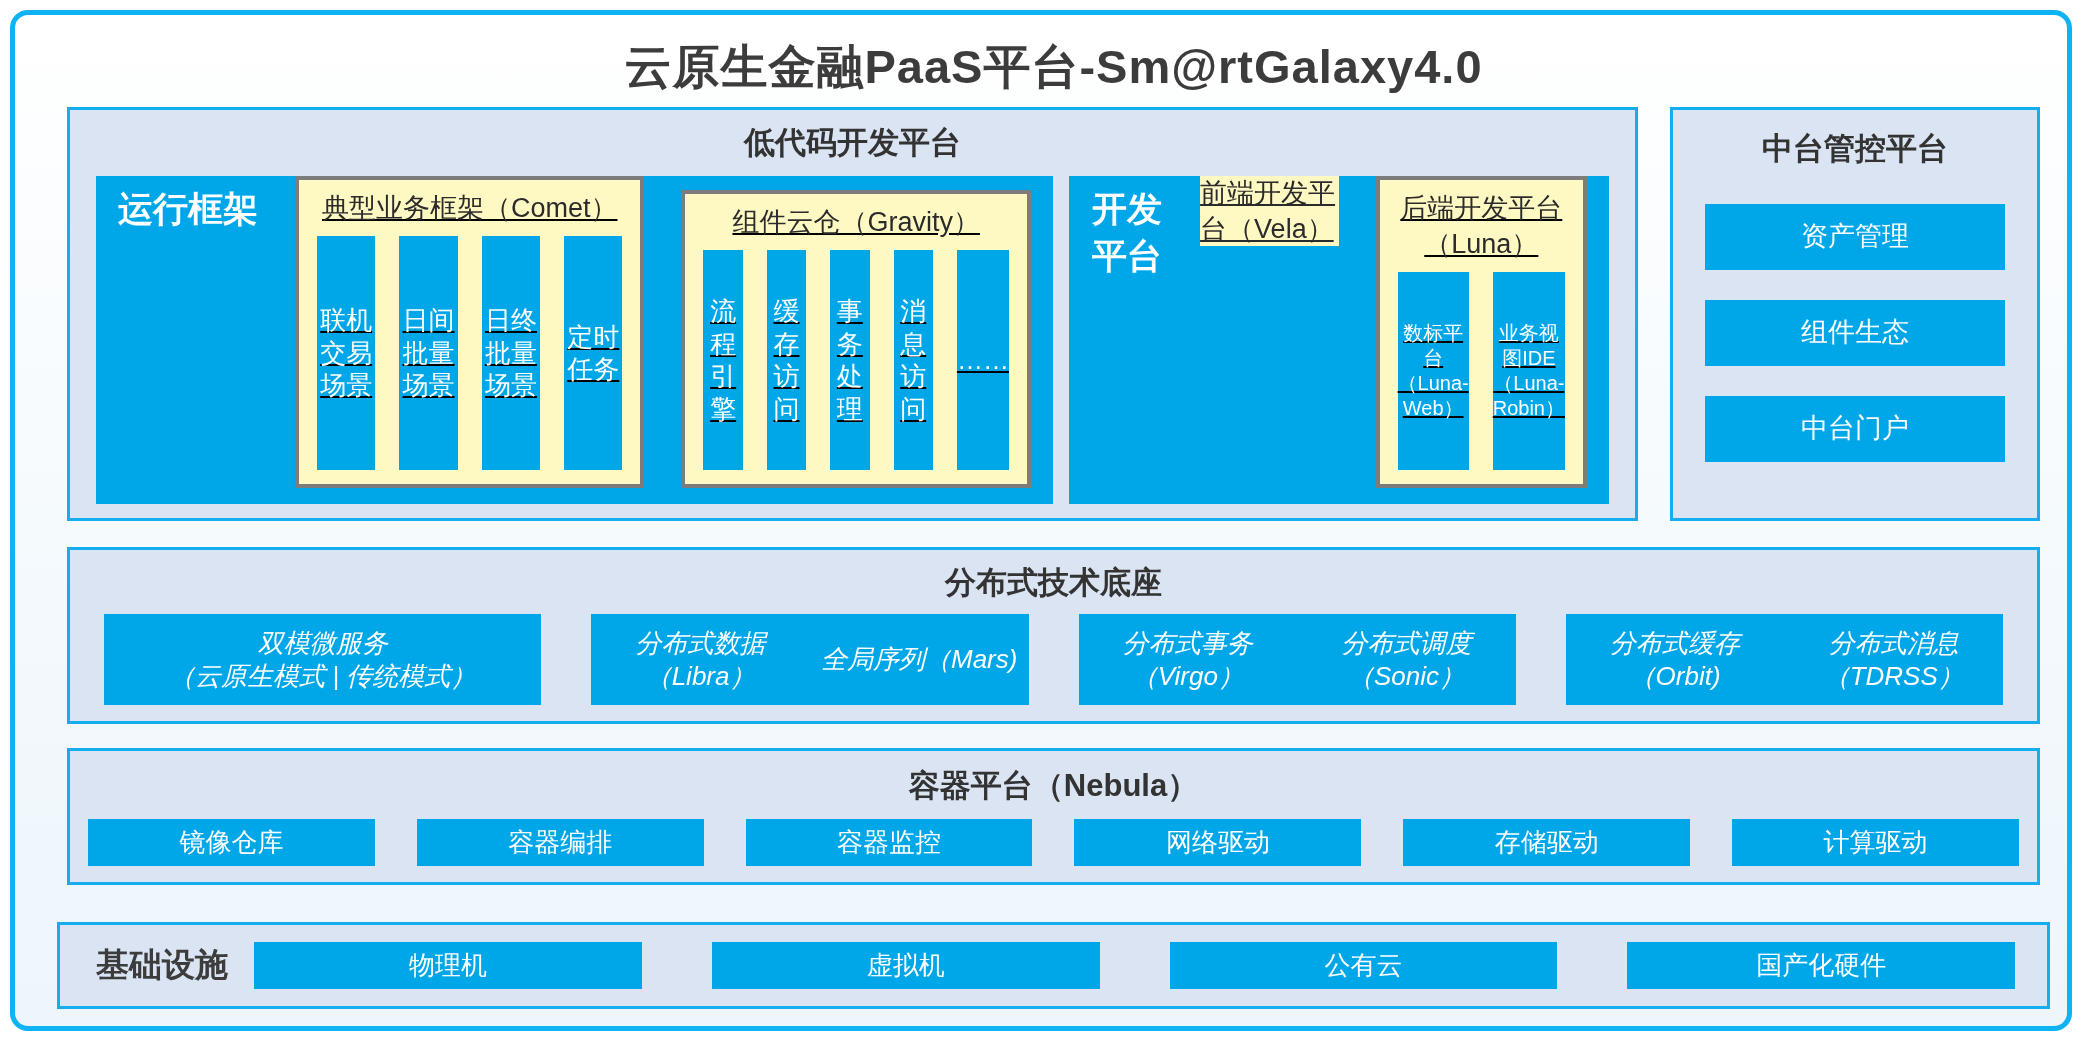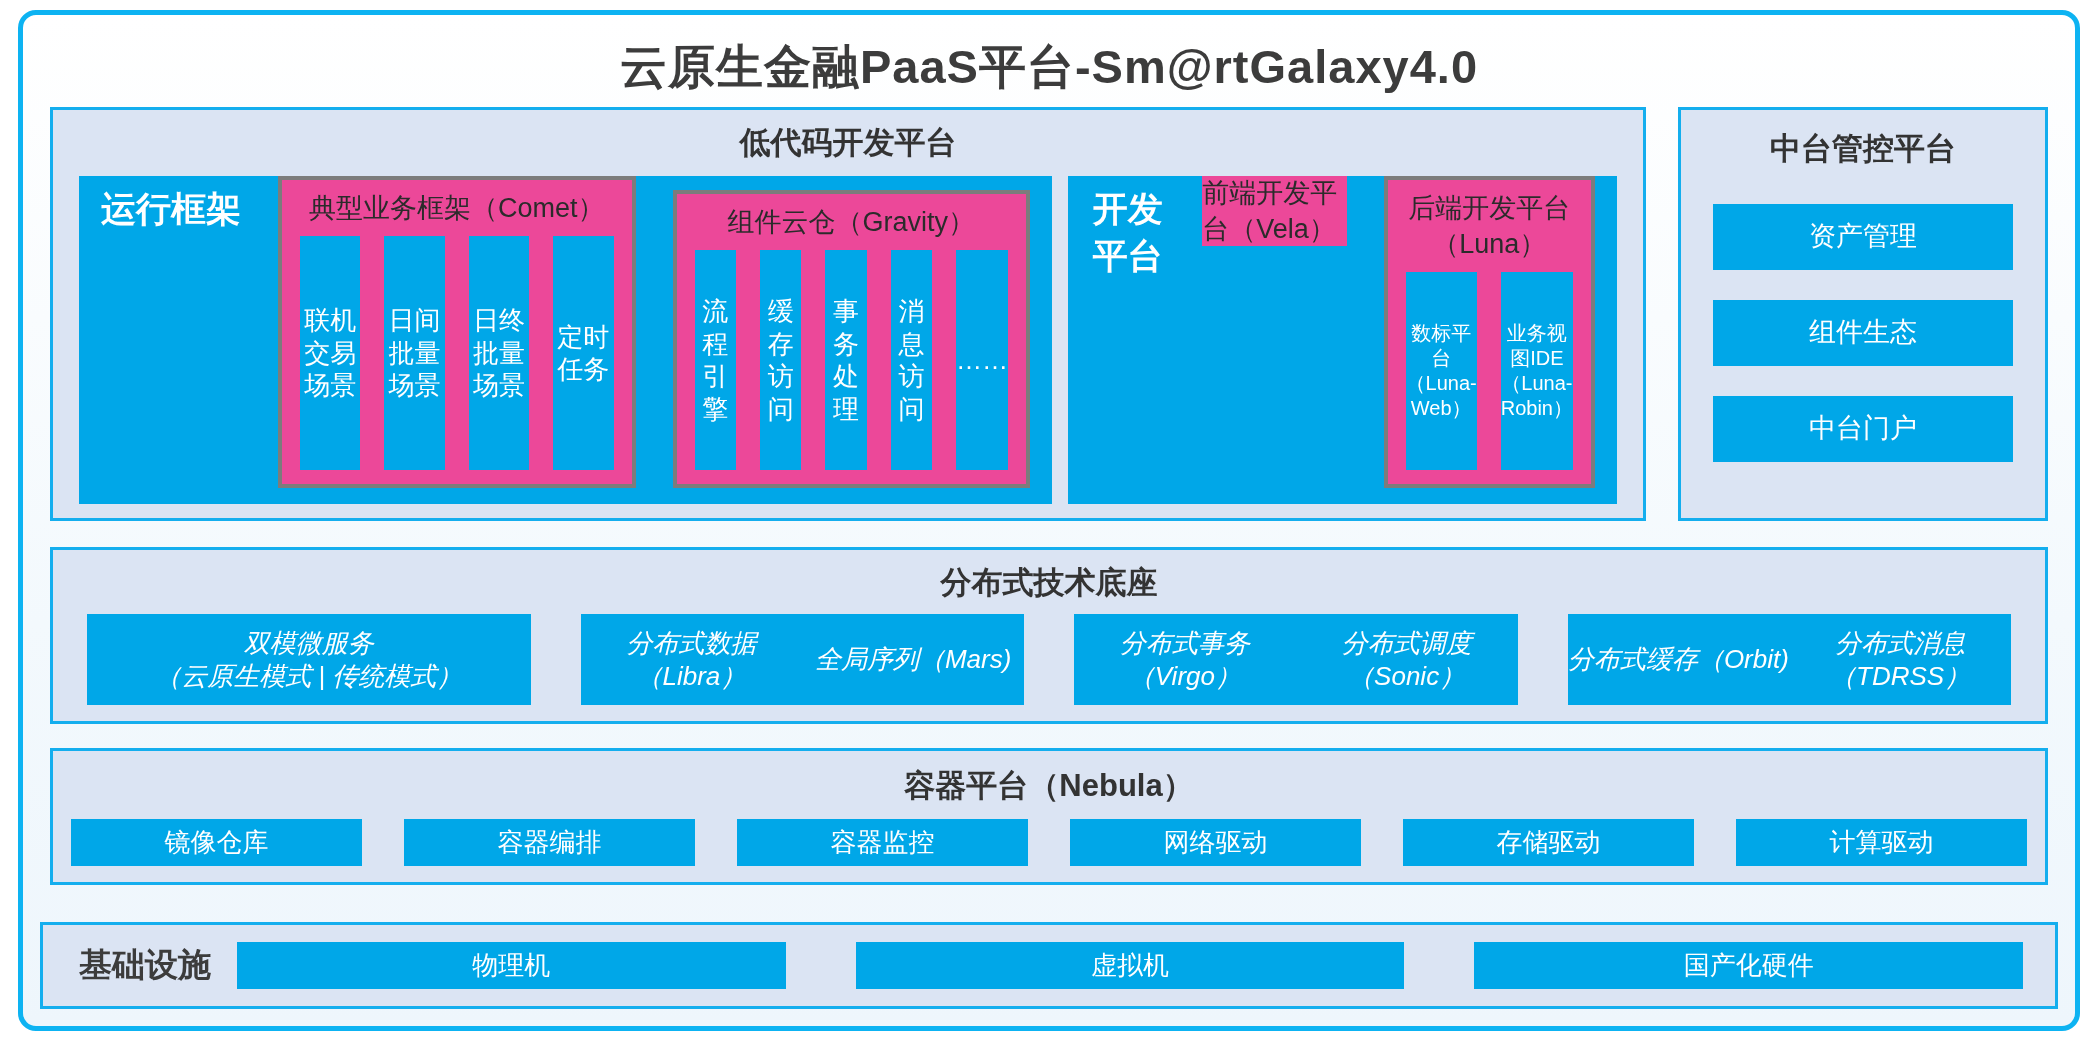--- a/index.html
+++ b/index.html
@@ -2,25 +2,26 @@
 <html><head>
 <meta charset="utf-8">
 <style>
   * { box-sizing: border-box; margin: 0; padding: 0; }
   html, body {
     width: 2082px; height: 1041px;
     font-family: "Liberation Sans", "DejaVu Sans", sans-serif;
     background: #ffffff;
   }
   .frame {
-    position: absolute; left: 18px; top: 10px;
+    position: absolute; left: 10px; top: 10px;
     width: 2062px; height: 1021px;
     border: 5px solid #0db3f2; border-radius: 18px;
     background: linear-gradient(180deg, #ffffff 0%, #f3f9fd 60%, #eef6fc 100%);
     overflow: hidden;
+    padding-left: 25px;
   }
   .main-title {
     margin-top: 16px; height: 72px;
     display: flex; align-items: center; justify-content: center;
     font-size: 47px; font-weight: 700; color: #3c3c3c;
     letter-spacing: 1px;
   }
   .panel {
     background: #dbe4f3;
     border: 3px solid #14aeee;
@@ -38,21 +39,21 @@
   .lowcode { flex: 1; display: flex; flex-direction: column; padding: 0 26px 14px; }
   .lowcode .panel-title { padding: 12px 0 12px; }
   .lowcode-body { flex: 1; display: flex; gap: 16px; min-height: 0; }
   .bluepanel { background: #00a7e8; display: flex; flex-direction: row; padding: 0 22px 16px; gap: 37px; }
   .bluepanel-title {
     color: #ffffff; font-size: 35px; font-weight: 700; text-align: center;
     padding: 10px 0 10px;
   }
   .runtime { flex: 990; }
   .devplat { flex: 538; }
-  .whitebox { background: #ec4899; }
+  .whitebox { background: #fef9c3; text-decoration: underline; }
   .graybox { border: 4px solid #7c7c7c; }
   .framebox { flex: 1; display: flex; flex-direction: column; padding: 6px 18px 14px; min-height: 0; }
   .framebox + .framebox { margin-top: 14px; }
   .whitebox-title { text-align: center; font-size: 27px; color: #2b2b2b; padding: 4px 0 10px; }
   .chip-row { flex: 1; display: flex; gap: 24px; min-height: 0; }
   .chip-row .chip { flex: 1; }
   .vela-box { height: 70px; display: flex; align-items: center; justify-content: center;
     font-size: 27px; color: #2b2b2b; margin-bottom: 18px; }
   .luna-chip { font-size: 20px; }
   
@@ -177,17 +178,18 @@
       <div class="chip">存储驱动</div>
       <div class="chip">计算驱动</div>
     </div>
   </div>
 
   <div class="panel infra">
     <div class="infra-label">基础设施</div>
     <div class="infra-chips">
       <div class="chip">物理机</div>
       <div class="chip">虚拟机</div>
+      <div class="chip">公有云</div>
       <div class="chip">国产化硬件</div>
     </div>
   </div>
 
 </div>
 
 </body></html>

